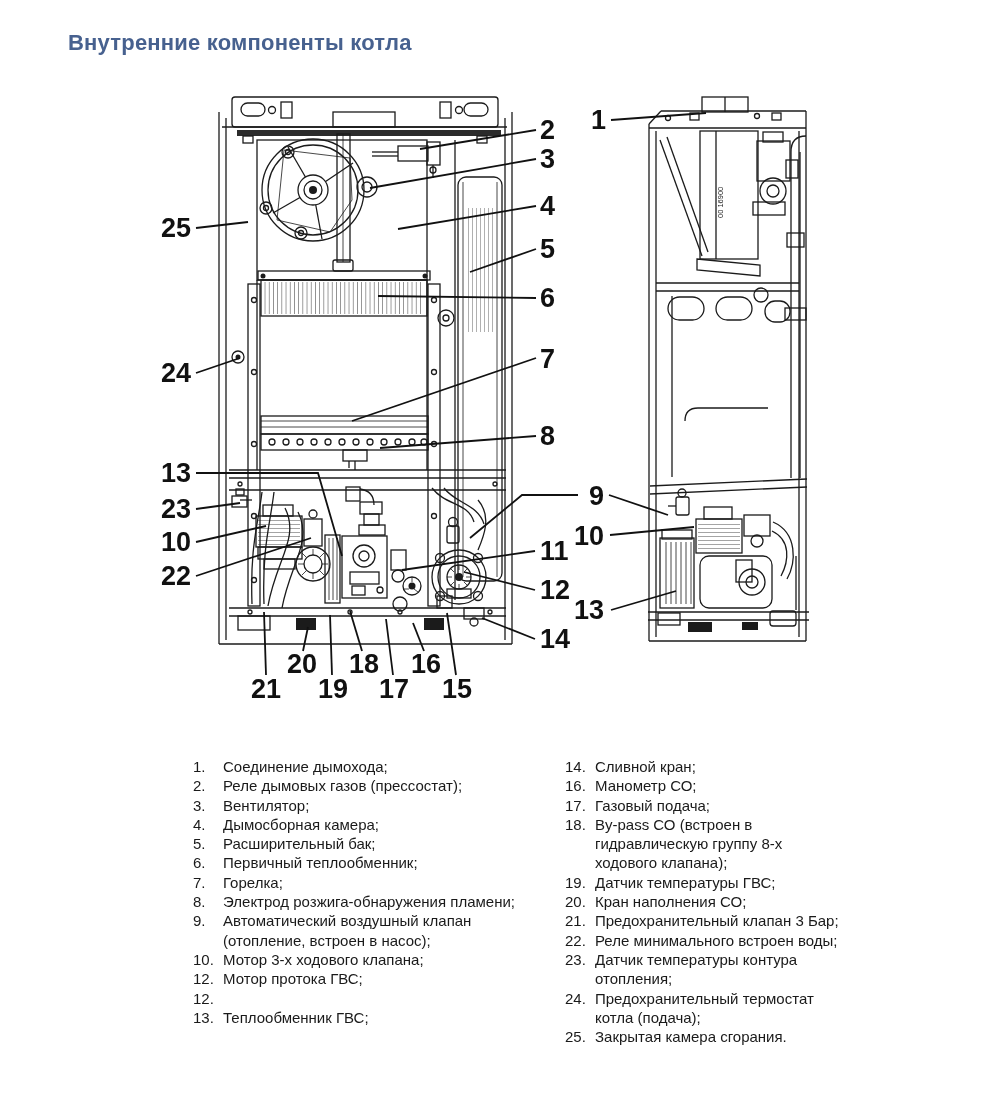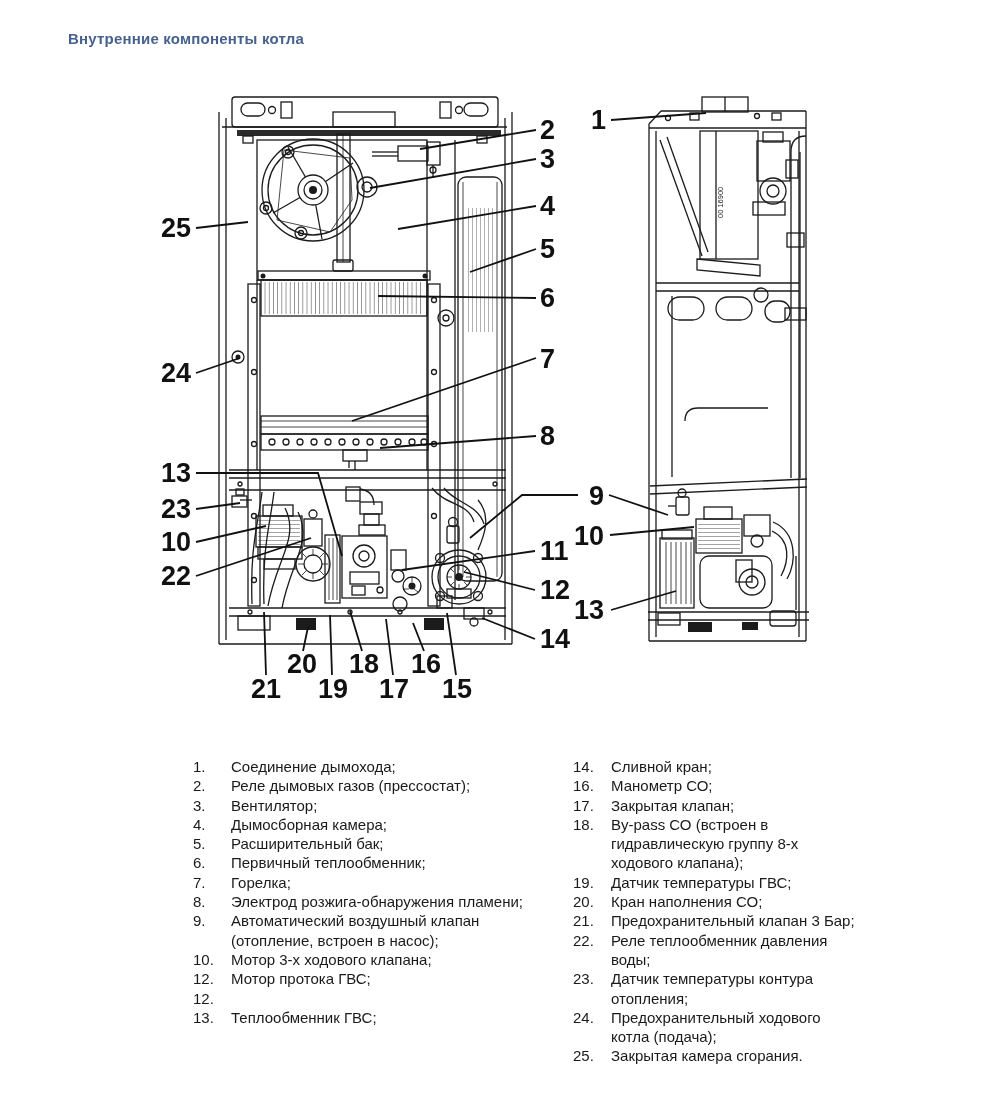--- a/index.html
+++ b/index.html
@@ -1,26 +1,26 @@
 <!DOCTYPE html>
 <html><head>
 <meta charset="utf-8">
 <style>
   html,body{margin:0;padding:0;background:#ffffff;}
   .page{position:relative;width:1000px;height:1095px;background:#fff;overflow:hidden;
         font-family:"Liberation Sans","DejaVu Sans",sans-serif;}
-  .title{position:absolute;left:68px;top:30px;font-size:15px;font-weight:bold;
+  .title{position:absolute;left:68px;top:30px;font-size:22px;font-weight:bold;
          color:#47618f;letter-spacing:.2px;}
   .figure{position:absolute;left:0;top:85px;width:1000px;height:640px;}
   .figure svg{display:block;}
   .legend{position:absolute;left:193px;top:757px;display:flex;gap:32px;
           font-size:15px;line-height:19.3px;color:#1a1a1a;}
   .lrow{display:flex;}
   .lnum{width:30px;flex:0 0 30px;}
-  .ltxt{margin-left:8px;}
+  .ltxt{}
   .col1 .ltxt{width:310px;}
   .col2 .ltxt{width:252px;}
   .callout{font-size:27px;font-weight:bold;fill:#111;}
   .ln{stroke:#111;stroke-width:1.8;fill:none;}
   .d{stroke:#1b1b1b;fill:none;stroke-width:1.3;}
   .thin{stroke-width:.8;}
   .fill{fill:#1b1b1b;stroke:none;}
 </style>
 </head>
 <body>
@@ -494,49 +494,49 @@
       <div class="lrow">
           <span class="lnum">14.</span>
           <span class="ltxt">Сливной кран;</span>
         </div>
       <div class="lrow">
           <span class="lnum">16.</span>
           <span class="ltxt">Манометр СО;</span>
         </div>
       <div class="lrow">
           <span class="lnum">17.</span>
-          <span class="ltxt">Закрытая клапан;</span>
+          <span class="ltxt">Газовый подача;</span>
         </div>
       <div class="lrow">
           <span class="lnum">18.</span>
           <span class="ltxt">By-pass СО (встроен в гидравлическую группу 8-х ходового клапана);</span>
         </div>
       <div class="lrow">
           <span class="lnum">19.</span>
           <span class="ltxt">Датчик температуры ГВС;</span>
         </div>
       <div class="lrow">
           <span class="lnum">20.</span>
           <span class="ltxt">Кран наполнения СО;</span>
         </div>
       <div class="lrow">
           <span class="lnum">21.</span>
           <span class="ltxt">Предохранительный клапан 3 Бар;</span>
         </div>
       <div class="lrow">
           <span class="lnum">22.</span>
-          <span class="ltxt">Реле теплообменник давления воды;</span>
+          <span class="ltxt">Реле минимального встроен воды;</span>
         </div>
       <div class="lrow">
           <span class="lnum">23.</span>
           <span class="ltxt">Датчик температуры контура отопления;</span>
         </div>
       <div class="lrow">
           <span class="lnum">24.</span>
-          <span class="ltxt">Предохранительный ходового котла (подача);</span>
+          <span class="ltxt">Предохранительный термостат котла (подача);</span>
         </div>
       <div class="lrow">
           <span class="lnum">25.</span>
           <span class="ltxt">Закрытая камера сгорания.</span>
         </div>
     </div>
   </div>
 </div>
 
 </body></html>

